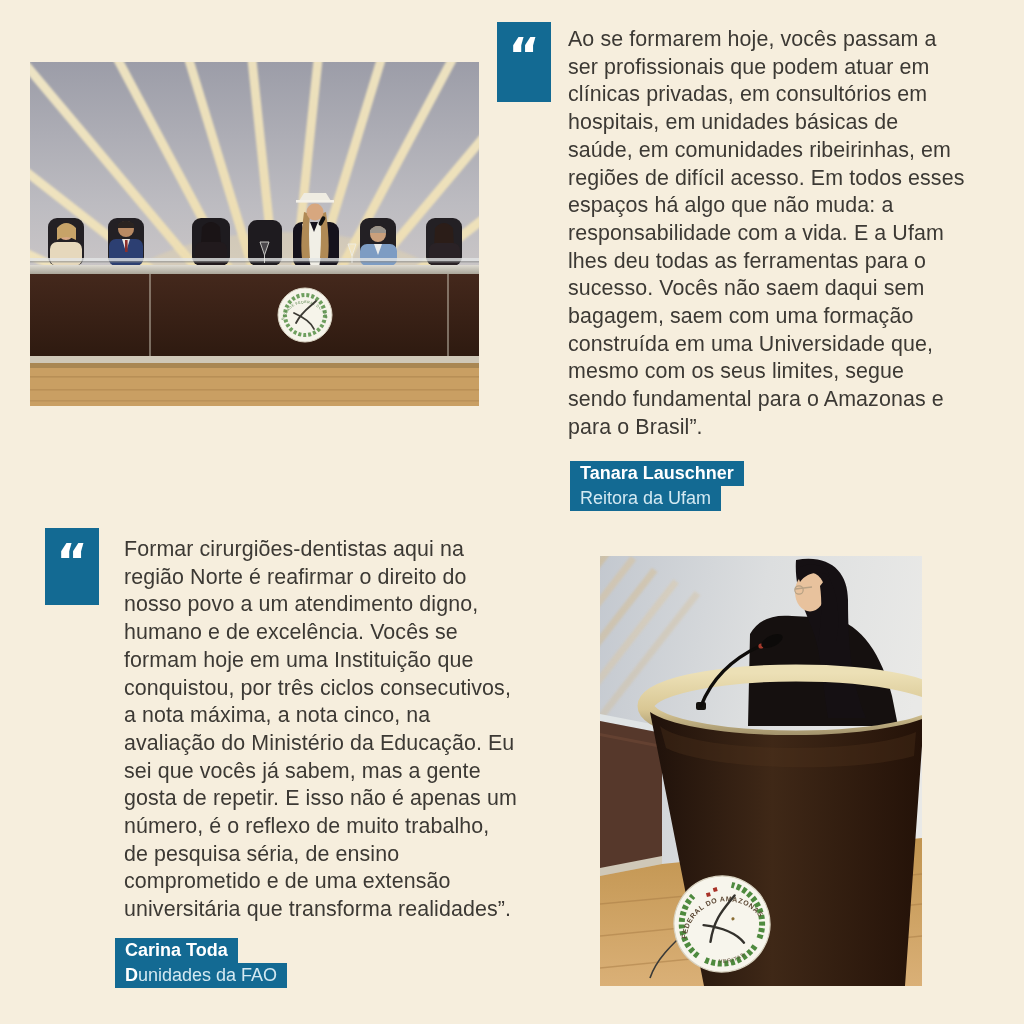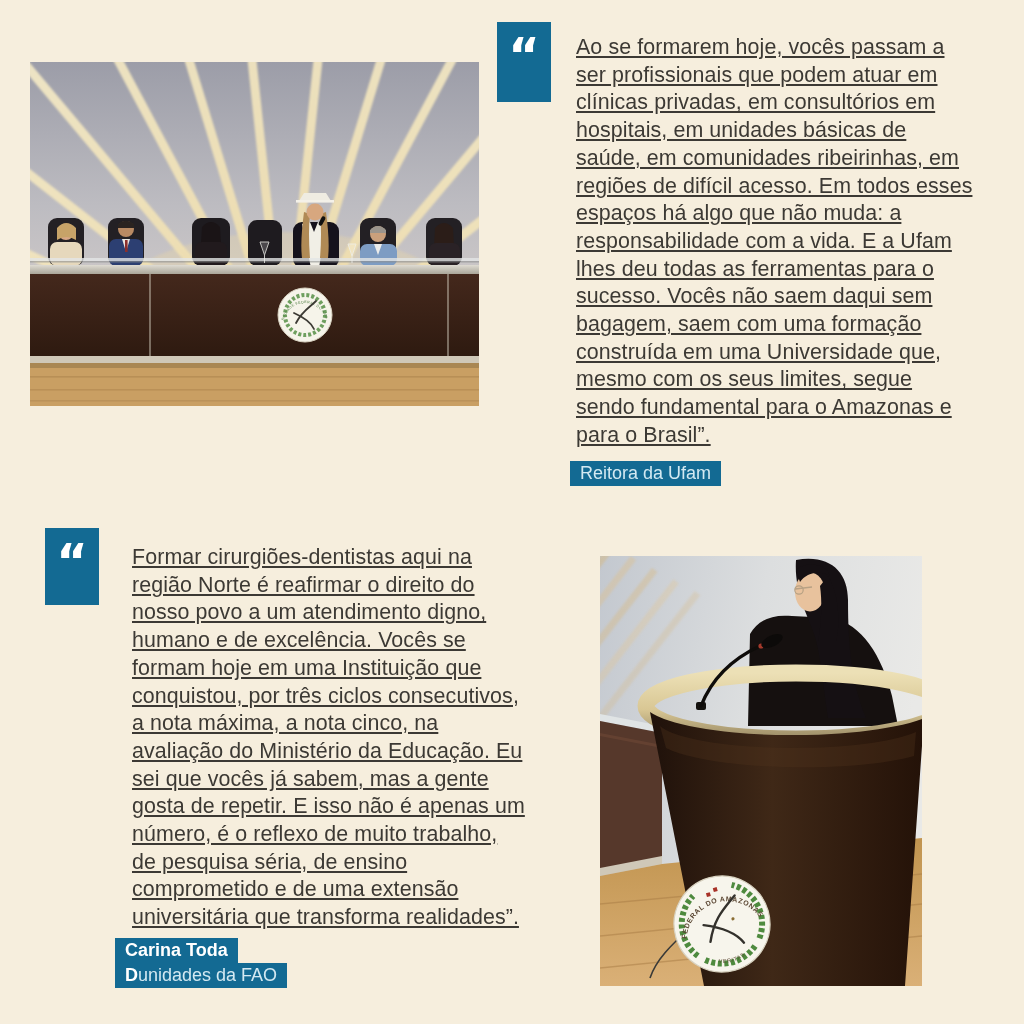--- a/index.html
+++ b/index.html
@@ -9,21 +9,21 @@
   .photo{position:absolute;margin:0;padding:0;overflow:hidden;}
   .photo svg{display:block;width:100%;height:100%;}
   .photo-panel{left:30px;top:62px;width:449px;height:344px;}
   .photo-podium{left:600px;top:556px;width:322px;height:430px;}
 
   .qicon{position:absolute;background:#136a93;color:#ffffff;text-align:center;}
   .qicon span{display:block;font-family:"DejaVu Sans",sans-serif;font-weight:bold;font-size:48px;line-height:66px;}
   .qicon-1{left:497px;top:22px;width:54px;height:80px;}
   .qicon-2{left:45px;top:528px;width:54px;height:77px;}
 
-  .qtext{position:absolute;margin:8px;color:#3c3934;font-size:21.4px;line-height:27.7px;letter-spacing:0.1px;white-space:pre-line;text-decoration:underline;}
+  .qtext{position:absolute;margin:0;color:#3c3934;font-size:21.4px;line-height:27.7px;letter-spacing:0.1px;white-space:pre-line;}
   .qtext-1{left:568px;top:26px;width:448px;}
   .qtext-2{left:124px;top:536px;width:456px;}
 
   .badge{position:absolute;}
   .badge-1{left:570px;top:461px;}
   .badge-2{left:115px;top:938px;}
   .badge-name,.badge-role{display:table;background:#136a93;padding:2px 10px 3px 10px;font-size:18px;line-height:20px;}
   .badge-name{color:#ffffff;font-weight:bold;}
   .badge-role{color:#d3e9f2;font-weight:normal;margin-top:0;}
   .role-initial{font-weight:bold;color:#ffffff;}
@@ -175,20 +175,21 @@
 espaços há algo que não muda: a
 responsabilidade com a vida. E a Ufam
 lhes deu todas as ferramentas para o
 sucesso. Vocês não saem daqui sem
 bagagem, saem com uma formação
 construída em uma Universidade que,
 mesmo com os seus limites, segue
 sendo fundamental para o Amazonas e
 para o Brasil”.</p>
     <div class="badge badge-1">
+      <div class="badge-name">Tanara Lauschner</div>
       <div class="badge-role">Reitora da Ufam</div>
     </div>
   </section>
 
   <section>
     <div class="qicon qicon-2">
       <span>“</span>
     </div>
     <p class="qtext qtext-2">Formar cirurgiões-dentistas aqui na
 região Norte é reafirmar o direito do

